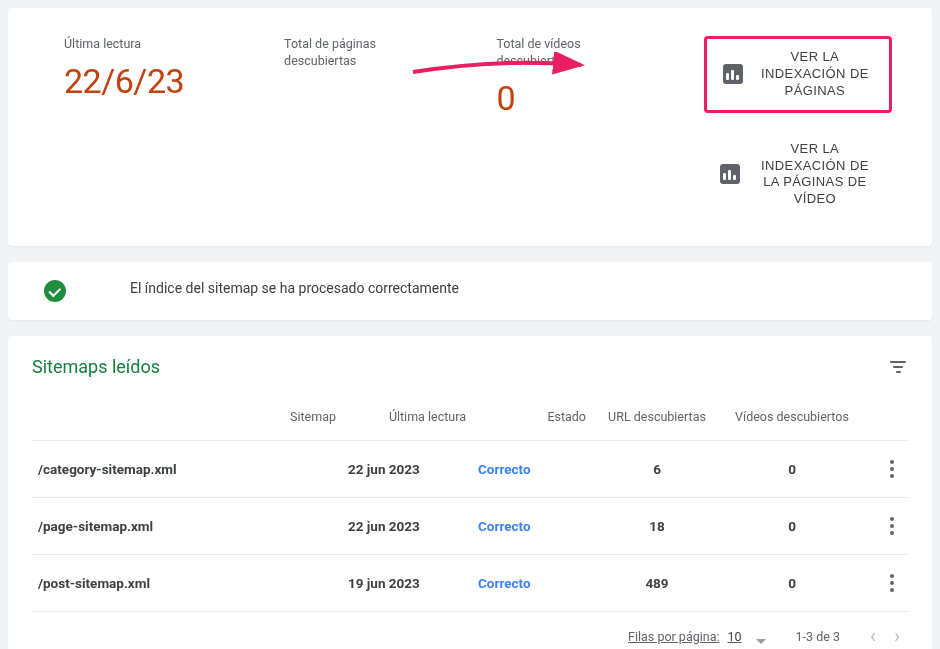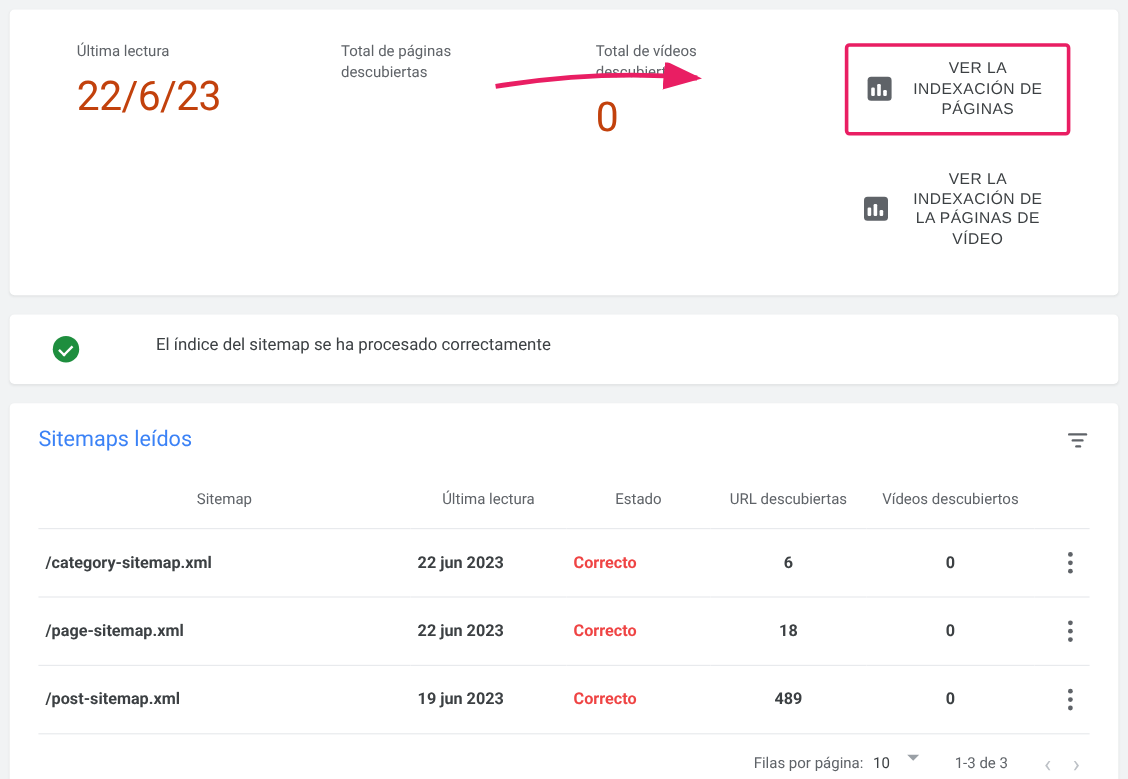--- a/index.html
+++ b/index.html
@@ -110,61 +110,61 @@
     }
     .status-text { font-size: 14px; color: #3c4043; }
     
     .table-card { padding: 20px 24px 0 24px; }
     .table-header {
       display: flex;
       align-items: center;
       justify-content: space-between;
       margin-bottom: 10px;
     }
-    .table-title { font-size: 18px; color: #3b82f6; font-weight: 400; }
+    .table-title { font-size: 18px; color: #15803d; font-weight: 400; }
     .filter-icon {
       width: 20px; height: 20px;
       display:flex; flex-direction:column;
       align-items:center; justify-content:center;
       gap:3px; cursor:pointer;
     }
     .filter-icon span { background:#5f6368; height:2px; border-radius:1px;}
     .filter-icon span:nth-child(1){width:16px}
     .filter-icon span:nth-child(2){width:10px}
     .filter-icon span:nth-child(3){width:5px}
     table { width: 100%; border-collapse: collapse; }
     thead th {
-      text-align: center;
+      text-align: right;
       font-size: 12.5px;
       font-weight: 400;
       color: #5f6368;
       padding: 22px 6px 16px 6px;
     }
     th.r, td.r { text-align: center; }
     tbody tr { border-top: 1px solid #e8eaed; font-weight: bold; }
     tbody td {
       font-size: 13.5px;
       color: #3c4043;
       padding: 19px 6px;
     }
-    td.status-ok { color: #ef4444; margin-left: 32px; }
+    td.status-ok { color: #3b82f6; margin-left: 32px; }
     .kebab {
       width: 20px; display:flex; flex-direction:column;
       align-items:center; gap:3px; cursor:pointer;
       margin-left: 14px;
     }
     .kebab span { width:4px; height:4px; background:#5f6368; border-radius:50%; }
     .pagination {
       display:flex; align-items:center; justify-content:flex-end;
       padding: 14px 8px 18px 0;
       border-top: 1px solid #e8eaed;
       font-size: 12.5px; color:#5f6368;
       gap: 30px;
     }
-    .pag-select { display:flex; align-items:flex-start; gap:8px; }
+    .pag-select { display:flex; align-items:flex-end; gap:8px;text-decoration:underline; }
     .dropdown-caret {
       width:0;height:0;border-left:5px solid transparent;
       border-right:5px solid transparent;border-top:5px solid #9aa0a6;
       margin-left:6px;
     }
     .nav-arrows { display:flex; gap:18px; }
     .nav-arrow {
       font-size: 20px; color:#bdc1c6; cursor:pointer;
       user-select:none; line-height:1;
     }

